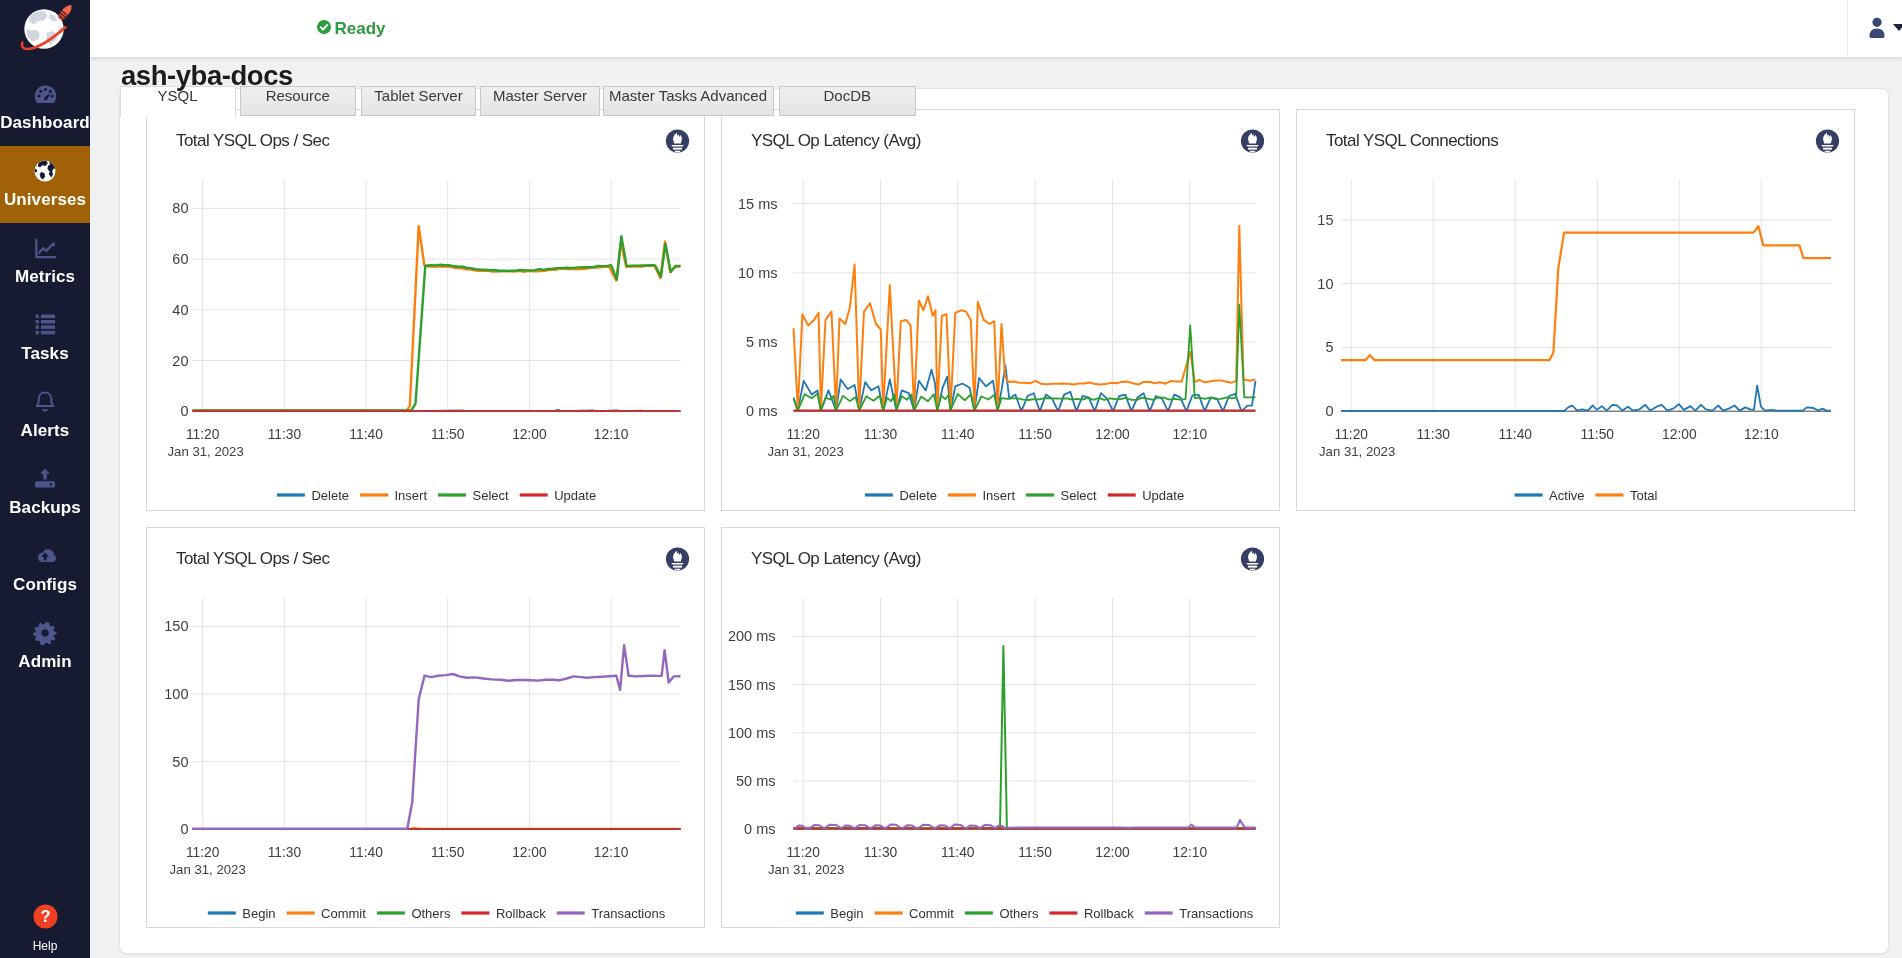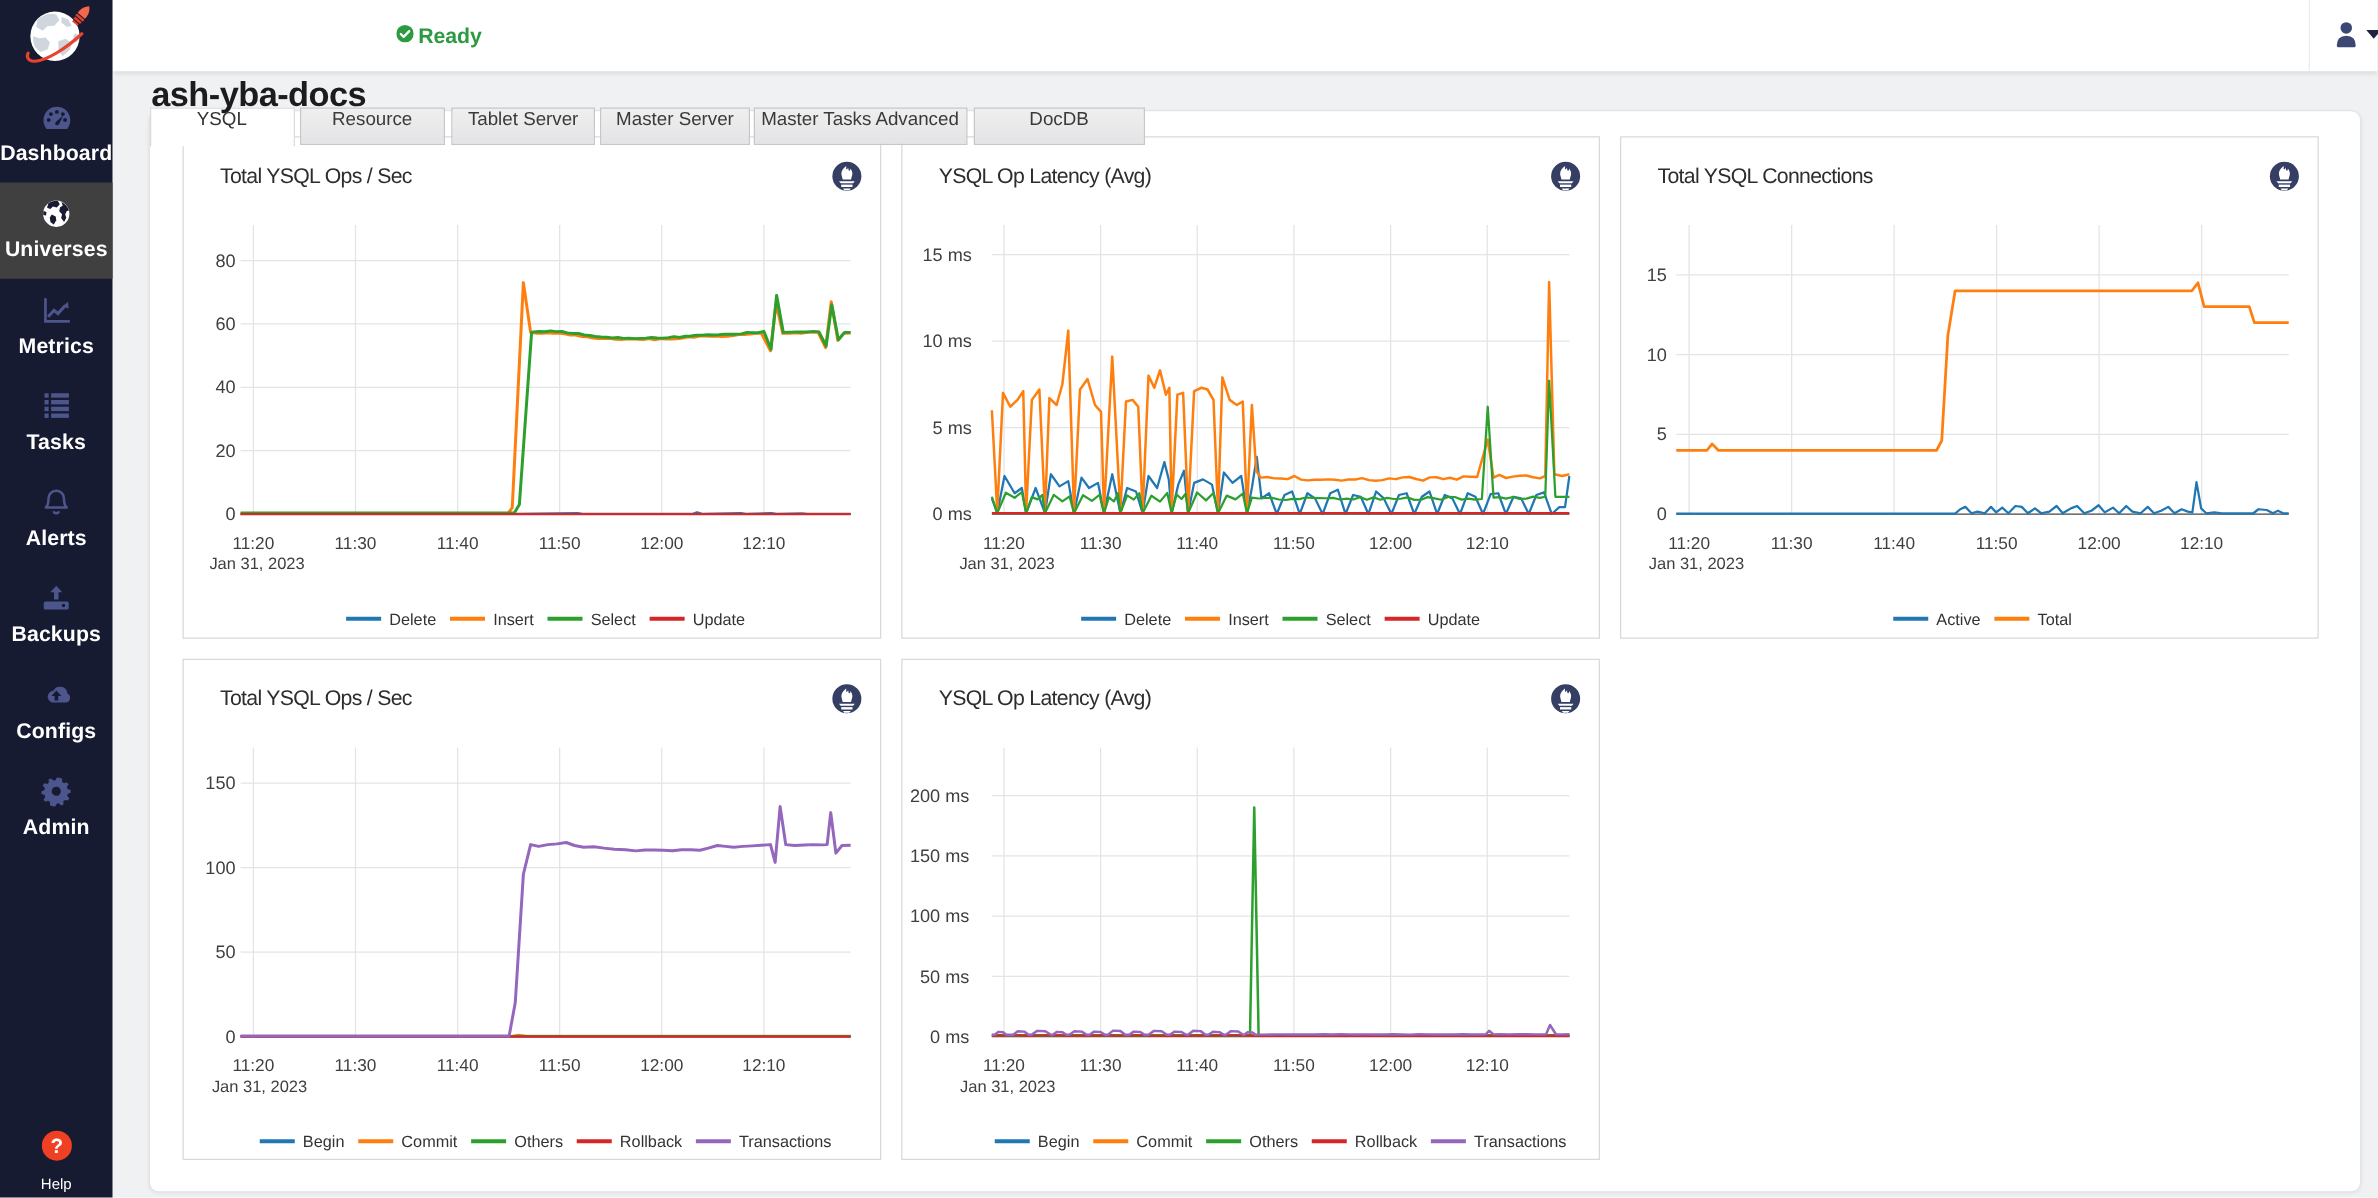--- a/index.html
+++ b/index.html
@@ -1,18 +1,18 @@
 <!DOCTYPE html>
 <html><head><meta charset="utf-8"><title>ash-yba-docs</title>
 <style>
 * { margin:0; padding:0; box-sizing:border-box; }
 html,body { width:1902px; height:958px; overflow:hidden; font-family:"Liberation Sans", sans-serif; background:#f0f1f3; }
 #sidebar { position:absolute; left:0; top:0; width:90px; height:958px; background:#171b32; z-index:30; }
 .nav-item { position:absolute; width:90px; height:77px; text-align:center; }
-.nav-item.active { background:#404040; }
+.nav-item.active { background:#a16207; }
 .nico { position:absolute; top:12px; width:90px; height:26px; display:flex; justify-content:center; align-items:center; }
 .nlab { position:absolute; top:44px; width:90px; color:#fff; font-size:17px; font-weight:600; letter-spacing:0.1px; }
 #header { position:absolute; left:90px; top:0; width:1812px; height:57px; background:#fff; box-shadow:0 2px 4px rgba(0,0,0,0.10); z-index:20; }
 #htitle { position:absolute; left:31px; top:11.5px; font-size:27.5px; font-weight:700; color:#1c1c1e; letter-spacing:-0.45px;margin-top:48px; }
 #ready { position:absolute; left:244.5px; top:19px; font-size:17px; font-weight:700; color:#2b9a41; }
 #hsep { position:absolute; left:1757px; top:0; width:1px; height:57px; background:#ececee; }
 .tab { position:absolute; top:57.5px; height:30px; line-height:17px; text-align:center; font-size:15px; color:#3a3a3a; z-index:5;margin-top:28px; }
 .active-tab { background:#fff; border:1px solid #dcdcdc; border-bottom:none; height:31px; z-index:6; color:#333; }
 .gray-tab { background:#e8e8e9; border:1px solid #c7c7c9; background:linear-gradient(#efeff0,#e4e4e6); }
 #card { position:absolute; left:119px; top:87.5px; width:1770px; height:866.5px; background:#fff; border-radius:8px; border:1px solid #e3e3e5; box-shadow:0 1px 3px rgba(0,0,0,0.05); z-index:1; }

